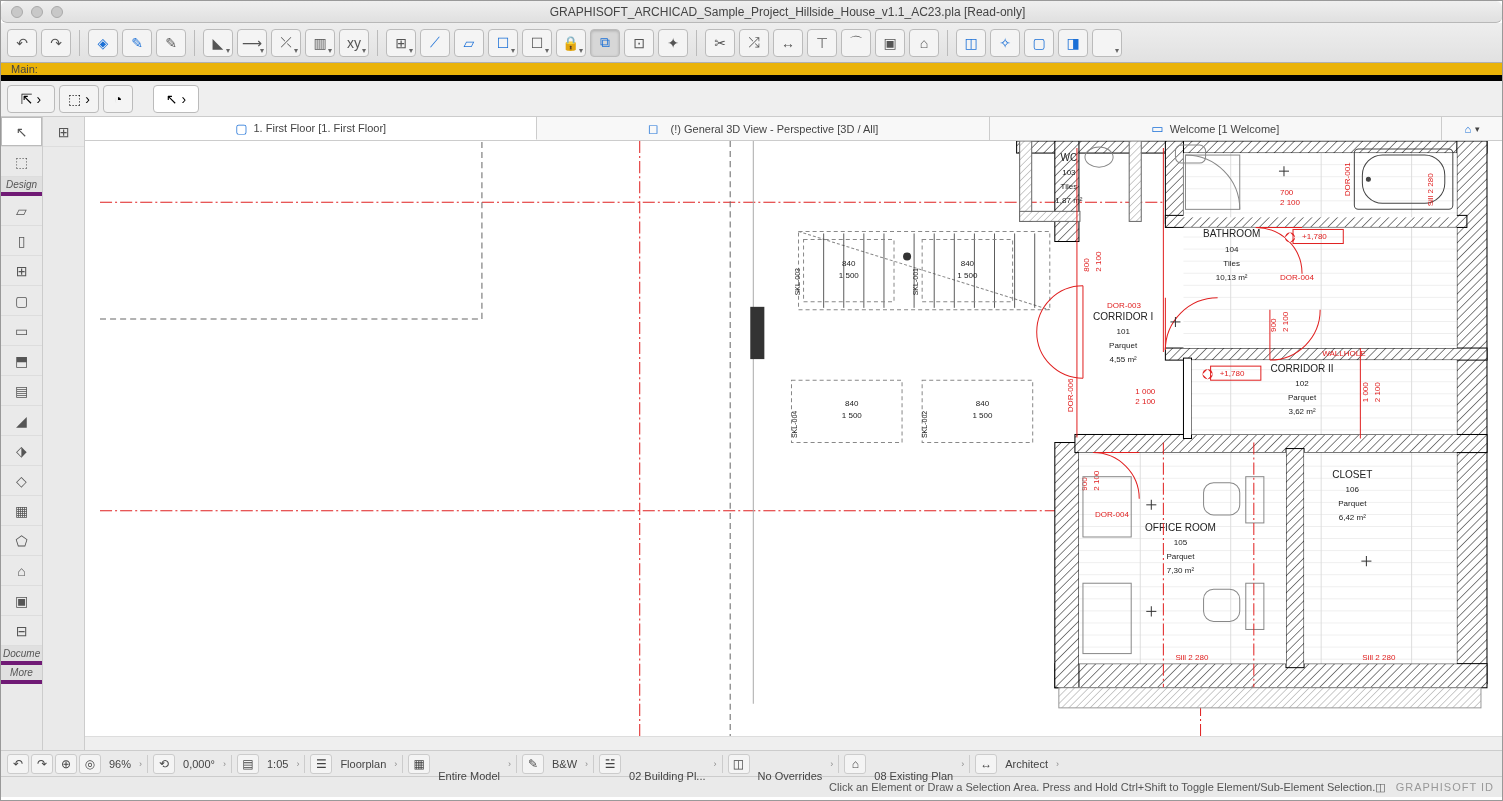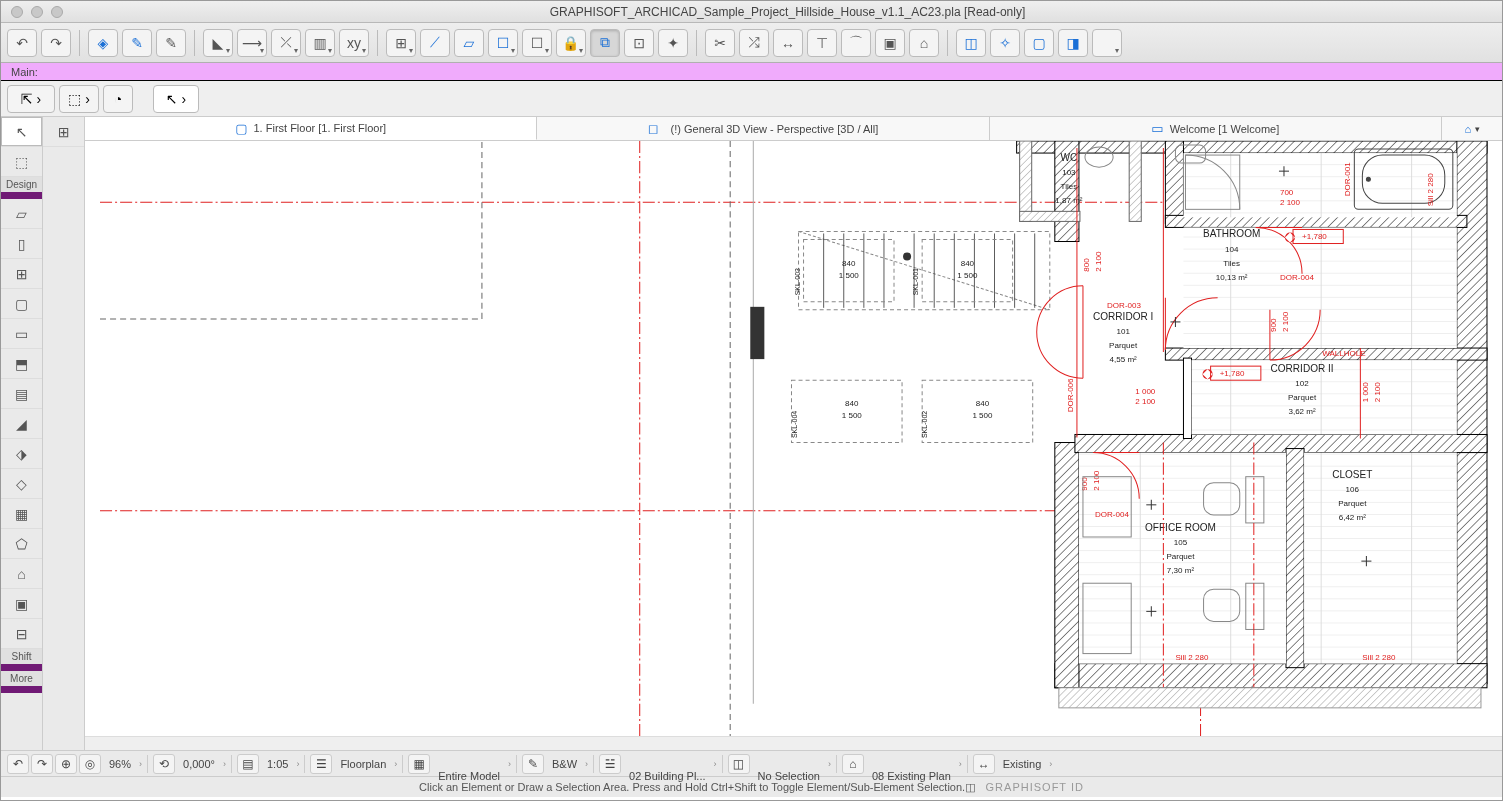--- a/index.html
+++ b/index.html
@@ -1,50 +1,50 @@
 <!DOCTYPE html>
 <html><head>
 <meta charset="utf-8">
 <style>
   * { box-sizing: border-box; margin: 0; padding: 0; font-family: -apple-system, "Helvetica Neue", Arial, sans-serif; }
   body { width: 1503px; height: 801px; overflow: hidden; background: #fff; border:1px solid #999;}
-  .titlebar { height: 22px; background: linear-gradient(#efefef,#e0e0e0); border-bottom:1px solid #b8b8b8; display:flex; align-items:center; font-size:12px; color:#444; }
+  .titlebar { height: 22px; background: linear-gradient(#efefef,#e0e0e0); border-bottom:1px solid #b8b8b8; display:flex; align-items:center; font-size:12px; color:#444;border-radius:6px; }
   .traffic { display:flex; gap:8px; padding:0 10px; }
   .dot { width:12px; height:12px; border-radius:50%; background:#c8c8c8; border:1px solid #aaa; }
   .title-text { flex:1; text-align:center; }
   .toolbar { height:40px; background:linear-gradient(#eeeeee,#e1e1e1); border-bottom:1px solid #b0b0b0; display:flex; align-items:center; padding:0 6px; gap:4px; font-size:13px; color:#555;}
   .tb-btn { width:30px; height:28px; border:1px solid #bbb; border-radius:4px; background:#f4f4f4; display:flex; align-items:center; justify-content:center; font-size:14px; position:relative;}
   .tb-sep { width:1px; height:26px; background:#bbb; margin:0 4px;}
   .tb-btn .chev { font-size:8px; position:absolute; right:2px; bottom:1px; color:#666;}
   .tb-btn .ico-blue { color:#1a6fd6;}
   .tb-btn.pressed { background:#d7d7d7; box-shadow: inset 0 1px 3px rgba(0,0,0,0.2);}
-  .lbl-row { height:18px; background:#f0abfc; border-bottom:1px solid #000000; font-size:11px; color:#444; padding-left:10px; display:flex; align-items:center;}
+  .lbl-row { height:18px; background:#eab308; border-bottom:6px solid #000000; font-size:11px; color:#444; padding-left:10px; display:flex; align-items:flex-end;}
   .opt-row { height:36px; background:#efefef; border-bottom:1px solid #ccc; display:flex; align-items:center; padding-left:6px; gap:4px;}
   .main { display:flex; height:634px; border-bottom:1px solid #ccc;}
   .left-tools { width:42px; background:#eaeaea; display:flex; flex-direction:column; border-right:1px solid #ccc; overflow:hidden;}
   .lt-btn { height:30px; border-bottom:1px solid #ddd; display:flex; align-items:center; justify-content:center; font-size:14px; color:#555;}
   .lt-btn.sel { background:#fff; box-shadow:inset 0 0 0 1px #bbb;}
-  .lt-section { font-size:10px; color:#555; padding:2px; background:#e0e0e0; border-bottom:7px solid #701a75; text-align:center;}
+  .lt-section { font-size:10px; color:#555; padding:2px; background:#e0e0e0; border-bottom:4px solid #701a75; text-align:center;font-style:italic;}
   .more-tools { width:42px; background:#eaeaea; border-right:1px solid #ccc; overflow:hidden; display:flex; flex-direction:column;}
   .content { flex:1; display:flex; flex-direction:column; }
   .tabbar { height:24px; background:#f8f8f8; border-bottom:1px solid #ccc; display:flex; font-size:11px; color:#444; position:relative;}
   .tab { flex:1; border-right:1px solid #ccc; display:flex; align-items:center; justify-content:center; gap:6px; padding:0 8px;}
   .tab.active { background:#fff; border-bottom:1px solid #fff;}
   .tab .ico { color:#1a6fd6; font-size:13px;}
   .tab .warn { color:#f0a030;}
   .end-ctrl { width:60px; display:flex; align-items:center; justify-content:center; gap:4px;}
   .canvas { flex:1; background:#fff; position:relative; overflow:hidden;}
   .scroll-h { height:14px; background:#efefef; border-top:1px solid #ddd;}
 
   .quicknav { height:26px; background:#eaeaea; border-bottom:1px solid #ccc; display:flex; align-items:center; font-size:11px; color:#444; padding:0 6px; gap:2px;}
   .qn-btn { height:20px; min-width:22px; padding:0 4px; border:1px solid #ccc; border-radius:3px; background:#f4f4f4; display:flex; align-items:center; justify-content:center; font-size:12px;}
   .qn-lbl { padding: 0 6px; }
   .qn-sep { flex:0 0 1px; height:18px; background:#ccc; margin:0 3px;}
   .qn-stretch { min-width:0; overflow:hidden; white-space:nowrap; text-overflow:ellipsis;margin-top:24px;}
-  .status { height:20px; background:#eaeaea; display:flex; align-items:center; font-size:11px; color:#555; padding:0 8px; justify-content:center;}
+  .status { height:20px; background:#eaeaea; display:flex; align-items:center; font-size:11px; color:#555; padding:0 8px; justify-content:flex-end;}
 
   
   .fp-text { font-size:10px; fill:#222; text-anchor:middle; font-family:Arial;}
   .fp-text.small { font-size:8px;}
   .fp-text.tiny { font-size:7px;}
   .fp-dim { font-size:8px; fill:#e02020; }
   .fp-red { stroke:#e02020; fill:none;}
   .fp-dash { stroke:#666; stroke-width:1; fill:none; stroke-dasharray:6 4;}
   .fp-dashdot { stroke:#e02020; stroke-width:1; fill:none; stroke-dasharray:12 3 2 3;}
   .wall { fill:url(#hatch); stroke:#000; stroke-width:1;}
@@ -151,21 +151,21 @@
     <div class="lt-btn">⬒</div>
     <div class="lt-btn">▤</div>
     <div class="lt-btn">◢</div>
     <div class="lt-btn">⬗</div>
     <div class="lt-btn">◇</div>
     <div class="lt-btn">▦</div>
     <div class="lt-btn">⬠</div>
     <div class="lt-btn">⌂</div>
     <div class="lt-btn">▣</div>
     <div class="lt-btn">⊟</div>
-    <div class="lt-section">Shift</div>
+    <div class="lt-section">Docume</div>
     <div class="lt-section">More</div>
   </div>
 
   <div class="more-tools">
     <div class="lt-btn">⊞</div>
   </div>
 
   <div class="content">
 
     <div class="tabbar">
@@ -462,29 +462,29 @@
   <div class="qn-sep"></div>
   <div class="qn-btn">✎</div>
   <span class="qn-lbl">B&amp;W</span>
   <span style="font-size:9px;color:#888;">›</span>
   <div class="qn-sep"></div>
   <div class="qn-btn">☱</div>
   <span class="qn-lbl qn-stretch">02 Building Pl...</span>
   <span style="font-size:9px;color:#888;">›</span>
   <div class="qn-sep"></div>
   <div class="qn-btn">◫</div>
-  <span class="qn-lbl qn-stretch">No Selection</span>
+  <span class="qn-lbl qn-stretch">No Overrides</span>
   <span style="font-size:9px;color:#888;">›</span>
   <div class="qn-sep"></div>
   <div class="qn-btn">⌂</div>
   <span class="qn-lbl qn-stretch">08 Existing Plan</span>
   <span style="font-size:9px;color:#888;">›</span>
   <div class="qn-sep"></div>
   <div class="qn-btn">↔</div>
-  <span class="qn-lbl">Existing</span>
+  <span class="qn-lbl">Architect</span>
   <span style="font-size:9px;color:#888;">›</span>
 </div>
 
 <div class="status">
   <span>Click an Element or Draw a Selection Area. Press and Hold Ctrl+Shift to Toggle Element/Sub-Element Selection.</span>
   <span style="display:flex;gap:10px;align-items:center;">
     <span>◫</span>
     <span style="color:#999;letter-spacing:1px;">GRAPHISOFT ID</span>
   </span>
 </div>

